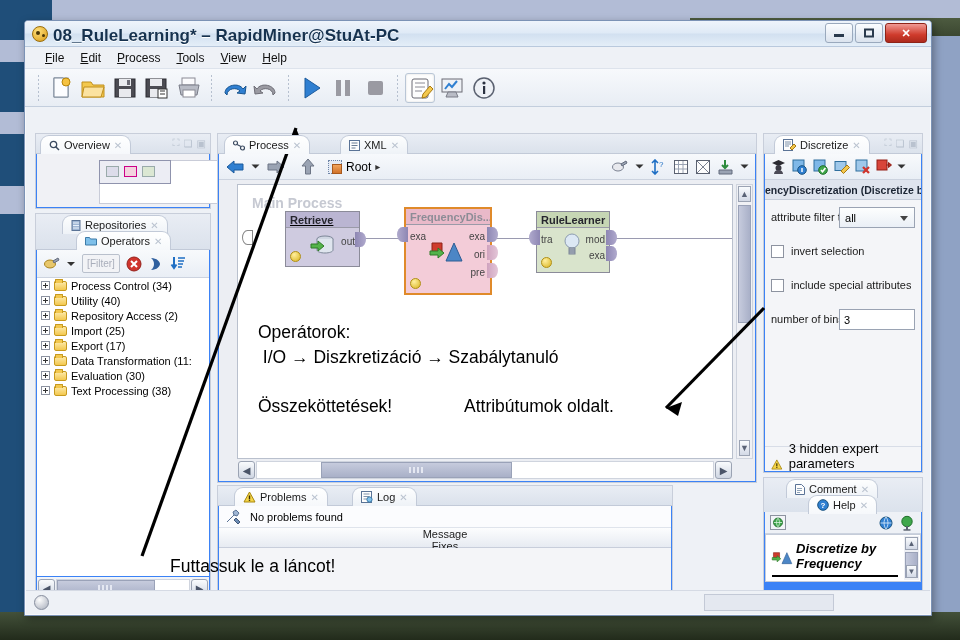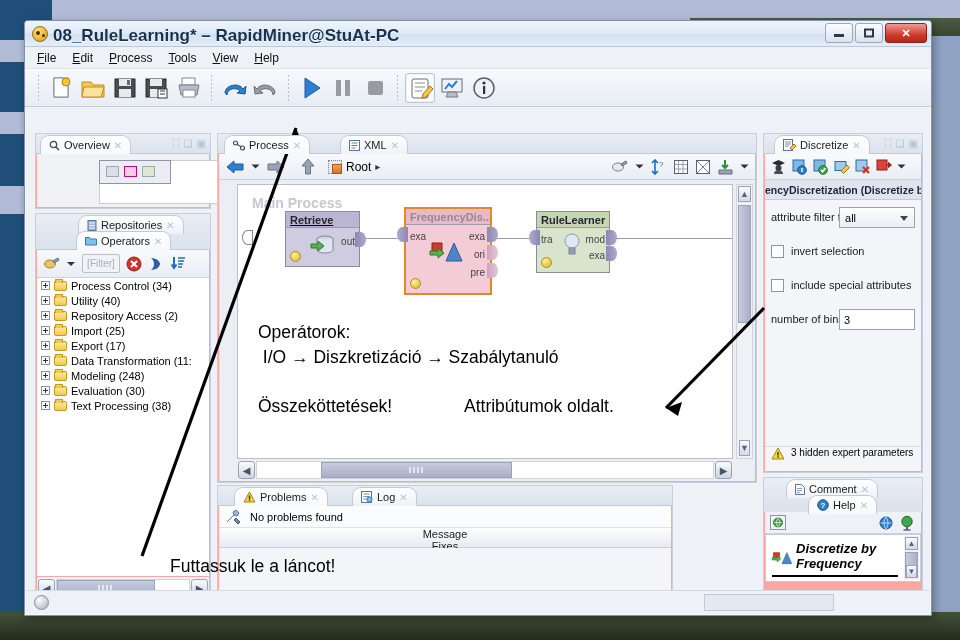--- a/index.html
+++ b/index.html
@@ -43,34 +43,34 @@
   .wbtn { width:28px; height:20px; border:1px solid #9aa9bd; border-radius:3px;
           background:linear-gradient(180deg,#fbfdff,#dbe3ee); position:relative; }
   .wbtn.close { width:42px; background:linear-gradient(180deg,#f09a94,#cf3b2c 60%,#ad2a1d);
                 border-color:#8e2317; }
   .wbtn i { position:absolute; left:50%; top:50%; transform:translate(-50%,-50%);
             font-style:normal; font-size:11px; color:#2a3a4d; }
   .wbtn.close i { color:#fff; font-weight:bold; }
   .wbtn .min { width:10px; height:3px; background:#2a3a4d; display:block; margin-top:5px; }
   .wbtn .rst { width:10px; height:9px; border:2px solid #2a3a4d; display:block; }
 
-  .menubar { height:22px; background:#eef1f6; display:flex; align-items:center; padding-left:12px;
+  .menubar { height:22px; background:#eef1f6; display:flex; align-items:center; padding-left:20px;
              border-bottom:1px solid #dde3ec; }
   .menubar span { margin-right:16px; font-size:12px; color:#111; }
   .menubar span u { text-decoration:underline; }
 
   .toolbar { height:38px; background:linear-gradient(180deg,#f7f9fc,#e8edf4);
              border-bottom:1px solid #c3cedd; display:flex; align-items:center; padding-left:8px; gap:2px; }
   .tb { width:30px; height:30px; position:relative; border-radius:3px; }
   .tb.sel { background:#fdfdfd; border:1px solid #b9c6d6; box-shadow:0 0 2px rgba(0,0,0,.15) inset; }
   .sep { width:1px; height:26px; margin:0 5px;
          background:repeating-linear-gradient(180deg,#b6c0cf 0 2px,transparent 2px 4px); }
 
   
-  .panel { position:absolute; background:#fca5a5; border:1px solid #c8ceda; }
+  .panel { position:absolute; background:#3b82f6; border:1px solid #c8ceda; }
   .ptabs { height:20px; position:relative; background:linear-gradient(180deg,#e9edf4,#dbe2ec);
            border-bottom:1px solid #c2cad8; }
   .ptab { position:absolute; top:1px; height:19px; background:linear-gradient(180deg,#fdfefe,#eef2f7);
           border:1px solid #c2cad8; border-bottom:none; border-radius:9px 9px 0 0;
           display:flex; align-items:center; padding:0 8px; gap:4px; font-size:11px; color:#1a1a1a; }
   .ptab.active { background:linear-gradient(180deg,#ffffff,#f6f8fb); z-index:3; }
   .xico { color:#b9c2cf; font-size:10px; }
   .dockbtns { position:absolute; right:4px; top:3px; display:flex; gap:4px; align-items:center; }
   .dockbtns i { font-style:normal; color:#b9c2cf; font-size:10px; }
 
@@ -178,22 +178,22 @@
   .prow { position:relative; height:34px; display:flex; align-items:center; padding:0 6px; }
   .plbl { font-size:11px; color:#1a1a1a; white-space:nowrap; overflow:hidden; }
   .pinput { height:21px; background:#fff; border:1px solid #9aa3b3; font-size:11px; color:#000;
             line-height:20px; padding-left:4px; }
   .pselect { position:relative; height:21px; background:linear-gradient(180deg,#fdfefe,#eaeff6);
              border:1px solid #9aa3b3; font-size:11px; line-height:20px; padding-left:5px; }
   .pselect .caret { position:absolute; right:6px; top:8px; width:0; height:0;
                     border-left:4px solid transparent; border-right:4px solid transparent; border-top:5px solid #444; }
   .cbox { width:13px; height:13px; background:#fff; border:1px solid #8d93a0; margin-right:7px; flex:none; }
   .hidden-exp { position:absolute; left:1px; right:1px; bottom:1px; height:25px; display:flex;
-                align-items:flex-start; gap:6px; padding-left:6px; background:#f4f5f8; border-top:1px solid #d8dde7;
-                font-size:10px; }
+                align-items:flex-end; gap:6px; padding-left:6px; background:#f4f5f8; border-top:1px solid #d8dde7;
+                font-size:13px; }
 
   #help { left:738px; top:456px; width:160px; height:124px; }
   .htabs { position:relative; height:34px; background:linear-gradient(180deg,#e9edf4,#dbe2ec); }
   .hicons { position:absolute; left:1px; top:34px; right:1px; height:22px; background:#eef1f6;
             border-bottom:1px solid #ccd3df; display:flex; align-items:center; padding:0 5px; }
   .hbody { position:absolute; left:1px; top:56px; right:1px; bottom:18px; background:#fff;
            border:1px solid #c5ccd9; }
   .htitle { font-size:13px; font-weight:bold; font-style:italic; line-height:15px; padding:6px 2px 0 30px; }
   .hrule { position:absolute; left:6px; right:22px; bottom:4px; height:2px; background:#000; }
   .hvsb { position:absolute; right:1px; top:1px; bottom:1px; width:15px; background:#eef0f5; }
@@ -372,21 +372,21 @@
             <div class="mmn a"></div>
             <div class="mmn b"></div>
             <div class="mmn c"></div>
           </div>
         </div>
       </div>
     </div>
 
     <div class="panel" id="optree">
       <div class="tabrow2">
-        <div class="ptab" style="left:26px;top:1px;margin-left:16px;">
+        <div class="ptab" style="left:26px;top:1px;">
           <svg width="10" height="11" viewBox="0 0 10 11">
               <rect x="1" y="0.5" width="8" height="10" fill="#9fb6d4" stroke="#5a7396"></rect>
               <path d="M2 3h6M2 5.5h6M2 8h6" stroke="#e9f1fa"></path>
             </svg>
           <span>Repositories</span>
           <span class="xico">✕</span>
         </div>
         <div class="ptab active" style="left:40px;top:17px;">
           <svg width="12" height="10" viewBox="0 0 12 10">
               <path d="M0.5 1.5h4l1 1.5h6v6h-11z" fill="#7fc0ea" stroke="#3d7ba8"></path>
@@ -439,25 +439,20 @@
           </div>
         <div class="tnode">
             <span class="plus"></span>
             <span class="folder"></span>
             <span>Export (17)</span>
           </div>
         <div class="tnode">
             <span class="plus"></span>
             <span class="folder"></span>
             <span>Data Transformation (11:</span>
-          </div>
-        <div class="tnode">
-            <span class="plus"></span>
-            <span class="folder"></span>
-            <span>Modeling (248)</span>
           </div>
         <div class="tnode">
             <span class="plus"></span>
             <span class="folder"></span>
             <span>Evaluation (30)</span>
           </div>
         <div class="tnode">
             <span class="plus"></span>
             <span class="folder"></span>
             <span>Text Processing (38)</span>

